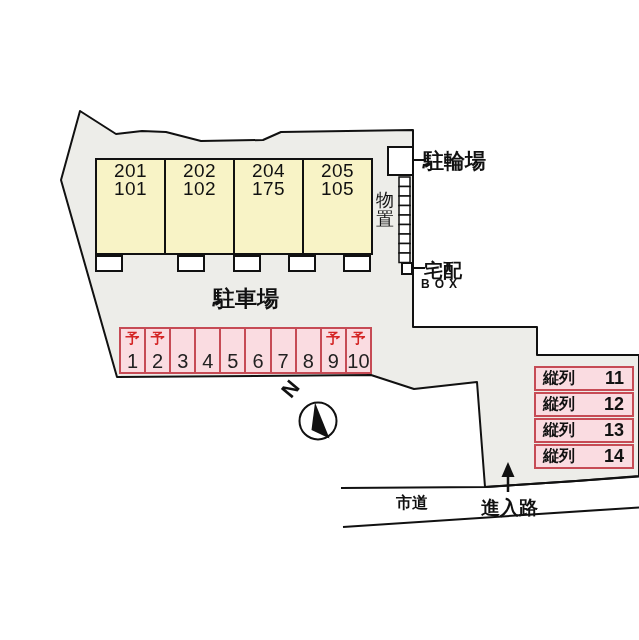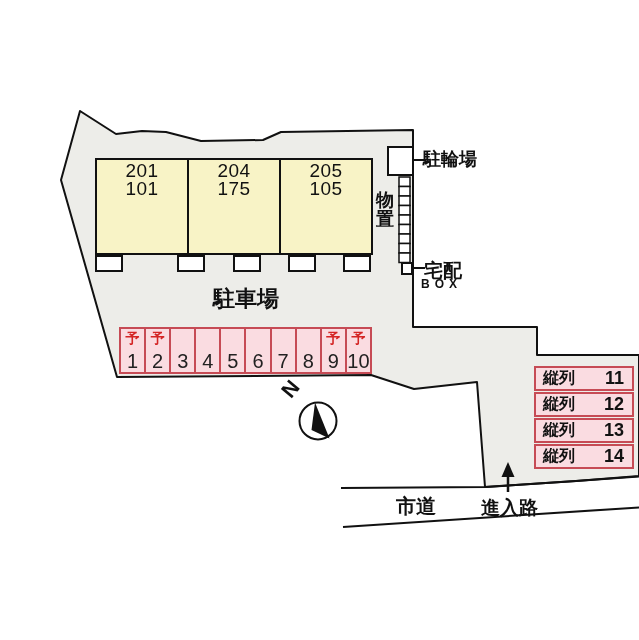--- a/index.html
+++ b/index.html
@@ -32,26 +32,26 @@
                  font-size:14px;line-height:16px;font-weight:bold;color:var(--resred);}
   
   .tandem{left:498px;width:100px;height:25px;border:2px solid var(--red);background:var(--pink);
           display:flex;align-items:center;justify-content:space-between;box-sizing:border-box;
           padding:0 8px 0 7px;font-weight:bold;color:#111;}
   .tandem .t-label{font-size:16px;}
   .tandem .t-num{font-size:18px;}
   
   .jp{color:#111;font-weight:bold;white-space:nowrap;}
   .lbl-parking{left:160px;top:284px;width:100px;text-align:center;font-size:22px;}
-  .lbl-bicycle{left:387px;top:147px;font-size:18px;}
+  .lbl-bicycle{left:387px;top:147px;font-size:21px;}
   .lbl-storage{left:340px;top:191px;width:20px;font-size:18px;line-height:19px;
-               word-break:break-all;white-space:normal;font-weight:bold;color:#111;}
+               word-break:break-all;white-space:normal;font-weight:normal;color:#111;}
   .lbl-takuhai{left:388px;top:258px;font-size:19px;}
   .lbl-box{left:385px;top:277px;font-size:12px;letter-spacing:5px;}
-  .lbl-shido{left:360px;top:493px;font-size:20px;}
+  .lbl-shido{left:360px;top:493px;font-size:16px;}
   .lbl-shinyu{left:445px;top:495px;font-size:19px;}
   .lbl-north{left:247px;top:377px;font-size:21px;font-weight:bold;
              transform:rotate(-50deg);transform-origin:center;}
 </style>
 </head>
 <body>
 
 <div id="plan">
 
   <svg width="639" height="640" viewBox="0 0 639 640">
@@ -103,20 +103,24 @@
     <g>
       <line x1="472" y1="492" x2="472" y2="472" stroke="#111111" stroke-width="2.5"></line>
       <polygon points="472,462 465.5,477 478.5,477" fill="#111111"></polygon>
     </g>
   </svg>
 
   <div class="abs building">
     <div class="unit">
       <span>201</span>
       <span>101</span>
+    </div>
+    <div class="unit">
+      <span>202</span>
+      <span>102</span>
     </div>
     <div class="unit">
       <span>204</span>
       <span>175</span>
     </div>
     <div class="unit">
       <span>205</span>
       <span>105</span>
     </div>
   </div>

